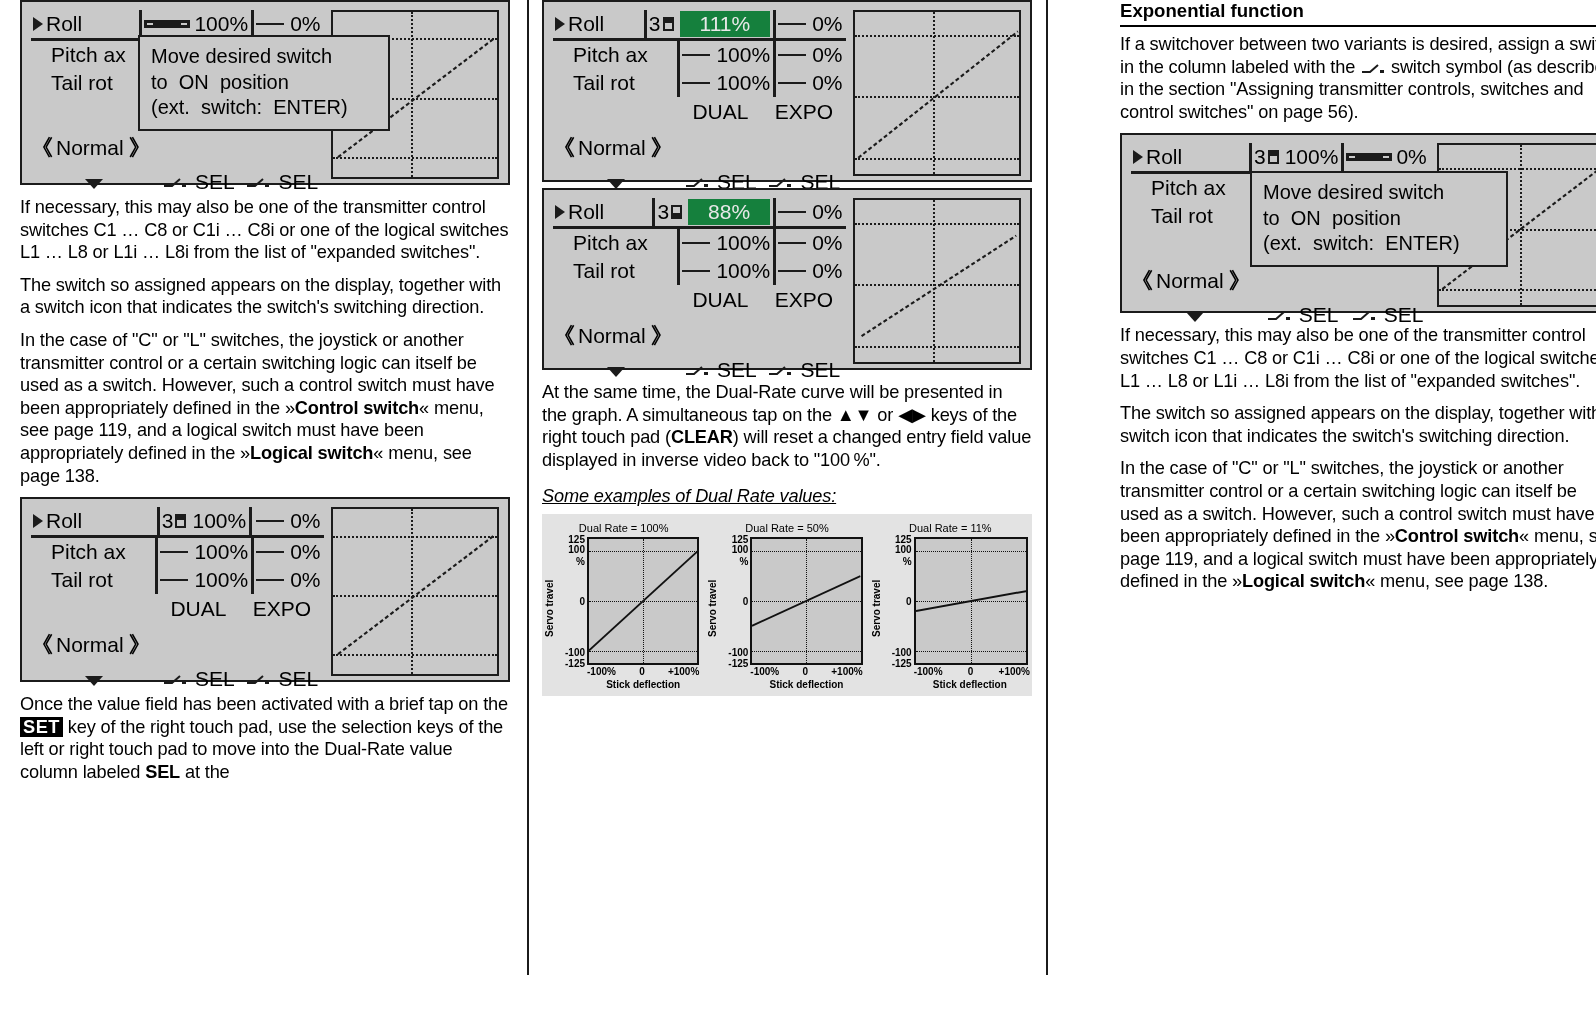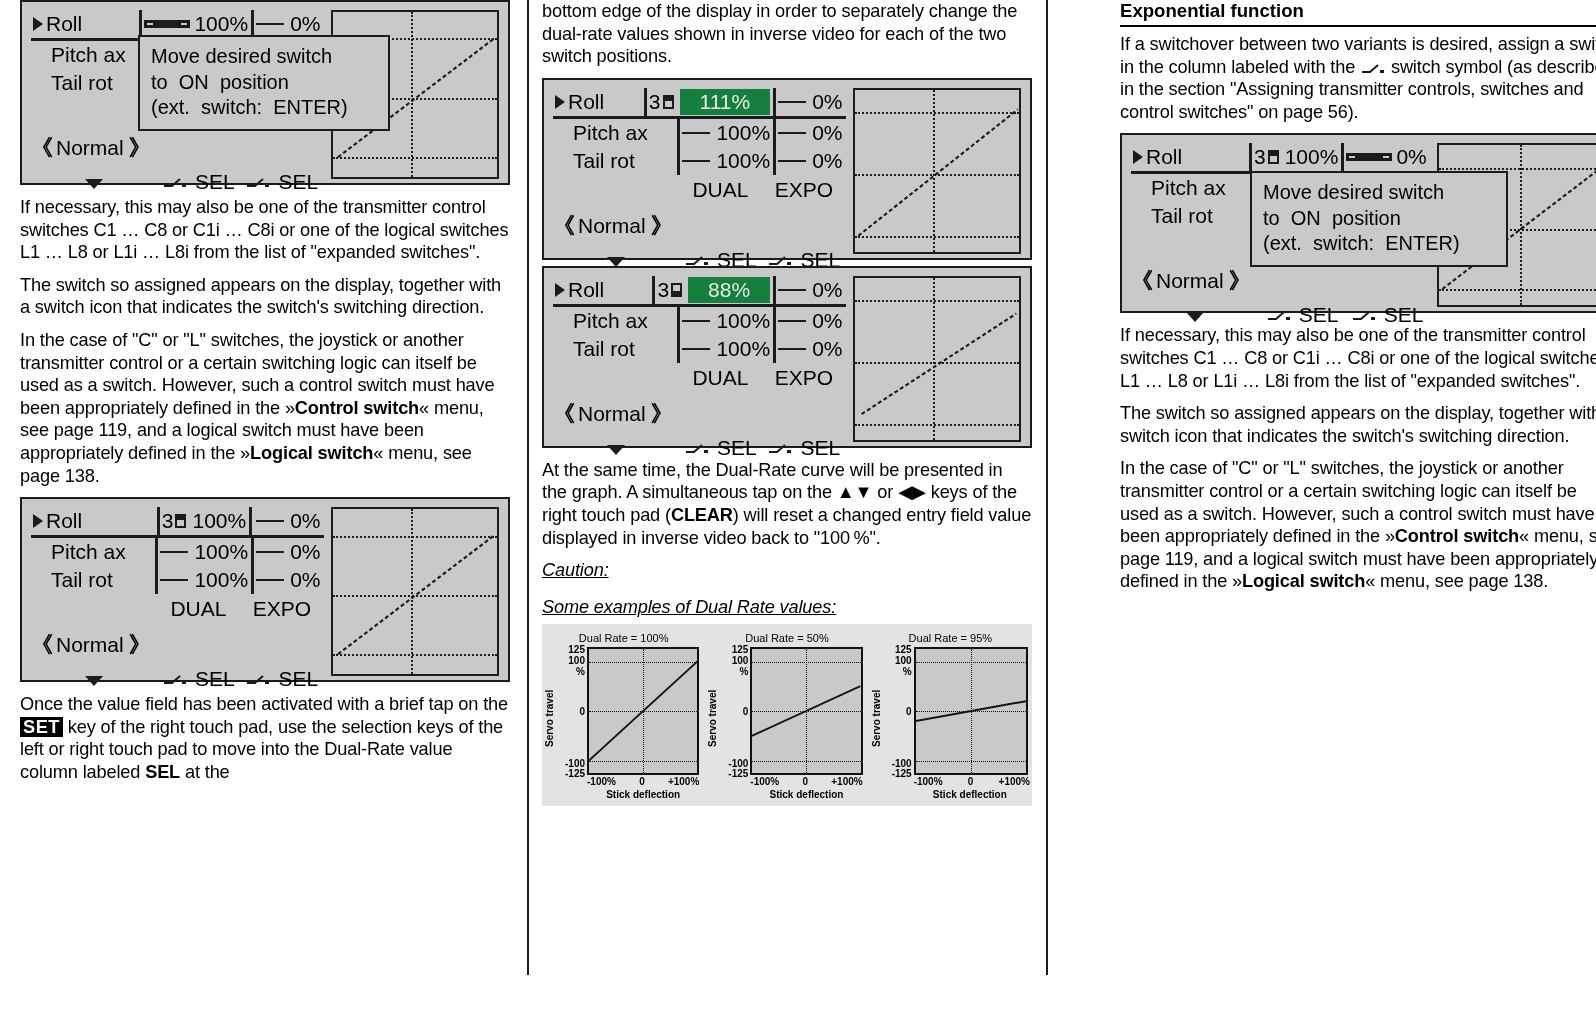--- a/index.html
+++ b/index.html
@@ -388,21 +388,20 @@
           </div>
         </div>
       </div>
     </div>
 
     <p class="t" style="margin-top:11px"><span>Once the value field has been activated with a brief tap on the </span><span class="invkey">SET</span><span> key of the right touch pad, use the selection keys of the left or right touch pad to move into the Dual-Rate value column labeled </span><b>SEL</b><span> at the</span></p>
   </div>
 
   <div class="col col2">
 
-    <p class="t">bottom edge of the display in order to separately change the dual-rate values shown in inverse video for each of the two switch positions.</p>
 
     <div class="lcd" style="height:182px;">
       <div class="lcd-inner" style="height:166px;">
         <div class="lcd-left">
           <div class="lcd-rowtop">
             <div class="lbl">
                 <span class="arrow-r"></span>
                 <span>Roll</span>
               </div>
             <div class="cellv">
@@ -554,21 +553,20 @@
             <svg viewBox="0 0 100 100" preserveAspectRatio="none">
                 <line x1="4" y1="84" x2="98" y2="22" stroke="#1b1b1b" stroke-width="1.3" stroke-dasharray="2.4 1.6"></line>
               </svg>
           </div>
         </div>
       </div>
     </div>
 
     <p class="t" style="margin-top:11px"><span>At the same time, the Dual-Rate curve will be presented in the graph. A simultaneous tap on the ▲▼ or ◀▶ keys of the right touch pad (</span><b>CLEAR</b><span>) will reset a changed entry field value displayed in inverse video back to "100 %".</span></p>
 
-    <p class="t" style="margin-bottom:0"><span class="ital uline">Caution:</span></p>
     <p class="t" style="margin-top:14px; margin-bottom:6px"><span class="ital uline">Some examples of Dual Rate values:</span></p>
 
     <div class="chartblock">
       <div class="charts">
 
         <div class="chartcell">
           <div class="chart-title">Dual Rate = 100%</div>
           <div class="plotrow">
             <div class="ylabel">Servo travel</div>
             <div class="yticks" style="height:128px">
@@ -621,21 +619,21 @@
           </div>
           <div class="xticks xwrap">
             <span>-100%</span>
               <span>0</span>
               <span>+100%</span>
           </div>
           <div class="xlabel">Stick deflection</div>
         </div>
 
         <div class="chartcell">
-          <div class="chart-title">Dual Rate = 95%</div>
+          <div class="chart-title">Dual Rate = 11%</div>
           <div class="plotrow">
             <div class="ylabel">Servo travel</div>
             <div class="yticks" style="height:128px">
               <span style="top:2px">125</span>
               <span style="top:12.5px">100</span>
               <span style="top:24px">%</span>
               <span style="top:64px">0</span>
               <span style="top:115.5px">-100</span>
               <span style="top:126px">-125</span>
             </div>

